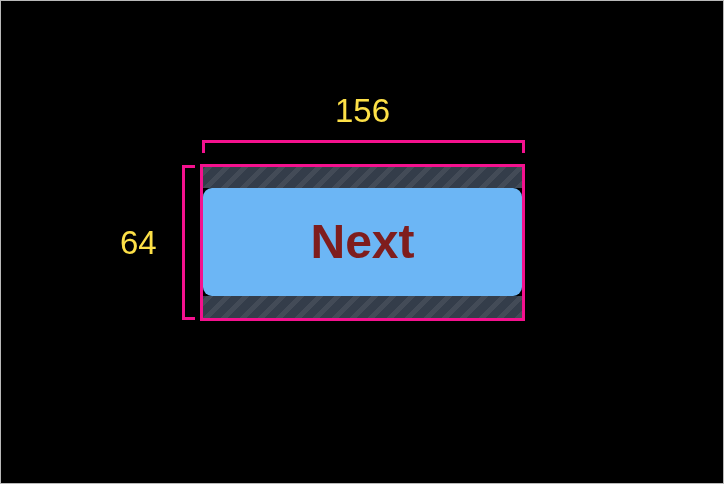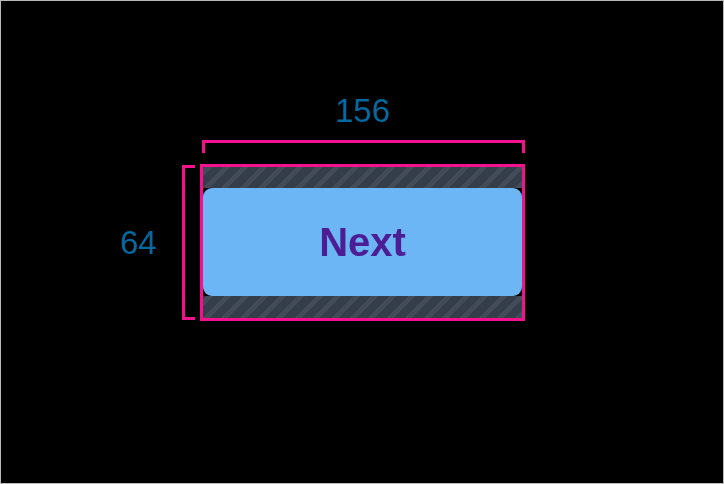--- a/index.html
+++ b/index.html
@@ -59,33 +59,33 @@
   #next-button {
     flex: 1 1 auto;
     background: #6cb6f5;
     border-radius: 9px;
     display: flex;
     align-items: center;
     justify-content: center;
     min-height: 0;
   }
   #next-button-label {
-    color: #4c1d95;
+    color: #7f1d1d;
     font-family: "Liberation Sans", sans-serif;
-    font-size: 40px;
+    font-size: 48px;
     font-weight: bold;
     line-height: 1;
     letter-spacing: 0px;
     user-select: none;
   }
 
   
   .dim-label {
     position: absolute;
-    color: #0369a1;
+    color: #fde047;
     font-family: "Liberation Sans", sans-serif;
     font-size: 33px;
     font-weight: normal;
     line-height: 1;
     white-space: nowrap;
     user-select: none;
   }
 
   
   #width-bracket {

